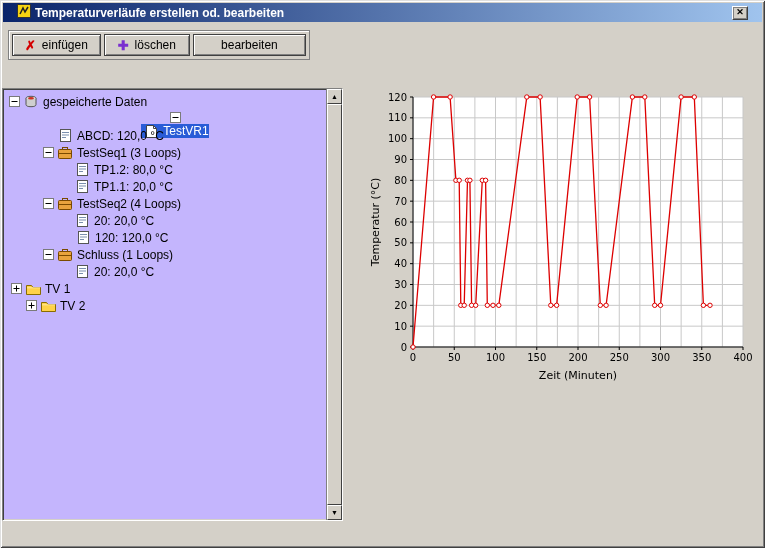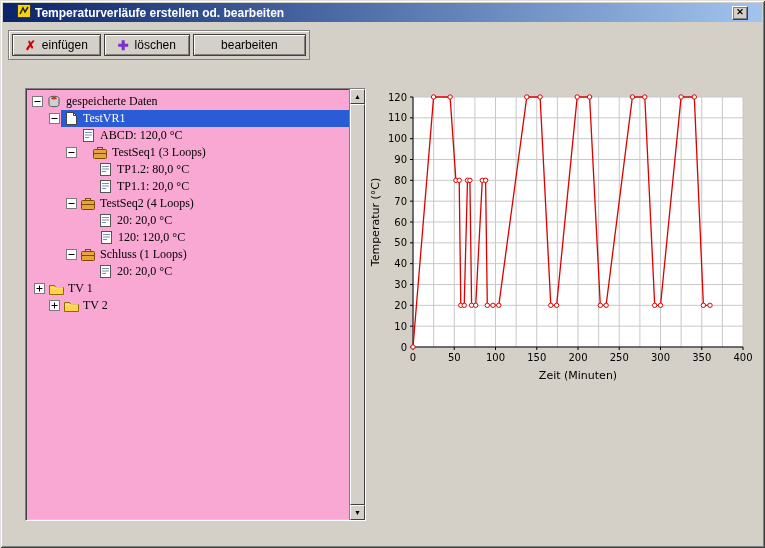--- a/index.html
+++ b/index.html
@@ -40,25 +40,25 @@
     padding:0 6px; cursor:default; white-space:nowrap;
   }
   .toolbar .btn:nth-child(1){ width:94px; }
   .toolbar .btn:nth-child(2){ width:91px; }
   .toolbar .btn:nth-child(3){ width:120px; }
   .btn-icon{ font-weight:bold; font-size:13px; line-height:1; }
   .icon-delete{ color:#d40000; }
   .icon-insert{ color:#7a2fd0; }
 
   .tree-panel{
-    position:absolute; left:25px; top:88px; width:341px; height:433px;
-    background:#f9a8d4;
+    position:absolute; left:2px; top:88px; width:341px; height:433px;
+    background:#c4b5fd;
     border:1px solid; border-color:#808080 #ffffff #ffffff #808080;
     box-shadow:inset 1px 1px 0 #404040, inset -1px -1px 0 #d4d0c8;
-    display:flex; overflow:hidden;font-family:Liberation Serif, serif;
+    display:flex; overflow:hidden;
   }
   .tree{ flex:1; padding-top:4px; overflow:hidden; }
   .tree-row{ display:flex; align-items:center; height:17px; font-size:12px; color:#000; white-space:nowrap; cursor:default; }
   .expander{ flex:0 0 14px; width:14px; display:inline-flex; align-items:center; justify-content:center; }
   .row-inner{ flex:1; height:17px; display:inline-flex; align-items:center; gap:4px; padding-left:2px; min-width:0; }
   .tree-row.selected .row-inner{ background:var(--selection,#2a5cd7); color:#fff; }
   .tree-icon{ width:16px; display:inline-flex; justify-content:center; flex:0 0 16px; }
 
   .scrollbar{ width:16px; flex:0 0 16px; background:#d4d0c8; border-left:1px solid #808080; display:flex; flex-direction:column; }
   .sb-arrow{
@@ -120,21 +120,21 @@
             <span class="tree-icon">
               <svg width="14" height="14" viewBox="0 0 14 14">
                 <ellipse cx="7" cy="3.5" rx="5" ry="2.2" fill="#e8e8e8" stroke="#555555"></ellipse>
                 <path d="M2 3.5 v6 a5 2.2 0 0 0 10 0 v-6" fill="#cfcfcf" stroke="#555555"></path>
                 <ellipse cx="7" cy="3.2" rx="3" ry="1.2" fill="#cc3322"></ellipse>
               </svg>
             </span>
             <span class="tree-label">gespeicherte Daten</span>
           </span>
         </div>
-        <div class="tree-row selected" style="padding-left: 21px;">
+        <div class="tree-row selected" style="padding-left: 21px; flex-direction: column;">
           <span class="expander">
             <svg width="11" height="11">
               <rect x="0.5" y="0.5" width="10" height="10" fill="#ffffff" stroke="#7a7a7a"></rect>
               <line x1="2.5" y1="5.5" x2="8.5" y2="5.5" stroke="#000000"></line>
             </svg>
           </span>
           <span class="row-inner">
             <span class="tree-icon">
               <svg width="11" height="13">
                 <path d="M0.5 0.5 h7 l3 3 v9 h-10 z" fill="#ffffff" stroke="#444444"></path>
@@ -151,21 +151,21 @@
               <svg width="11" height="13">
                 <rect x="0.5" y="0.5" width="10" height="12" fill="#ffffff" stroke="#555555"></rect>
                 <line x1="2" y1="3.5" x2="9" y2="3.5" stroke="#7a8fae"></line>
                 <line x1="2" y1="6" x2="9" y2="6" stroke="#7a8fae"></line>
                 <line x1="2" y1="8.5" x2="6" y2="8.5" stroke="#7a8fae"></line>
               </svg>
             </span>
             <span class="tree-label">ABCD: 120,0 °C</span>
           </span>
         </div>
-        <div class="tree-row" style="padding-left: 38px; gap: 12px;">
+        <div class="tree-row" style="padding-left: 38px;">
           <span class="expander">
             <svg width="11" height="11">
               <rect x="0.5" y="0.5" width="10" height="10" fill="#ffffff" stroke="#7a7a7a"></rect>
               <line x1="2.5" y1="5.5" x2="8.5" y2="5.5" stroke="#000000"></line>
             </svg>
           </span>
           <span class="row-inner">
             <span class="tree-icon">
               <svg width="14" height="12">
                 <rect x="4.5" y="0.5" width="5" height="3" fill="none" stroke="#7a4a00"></rect>

